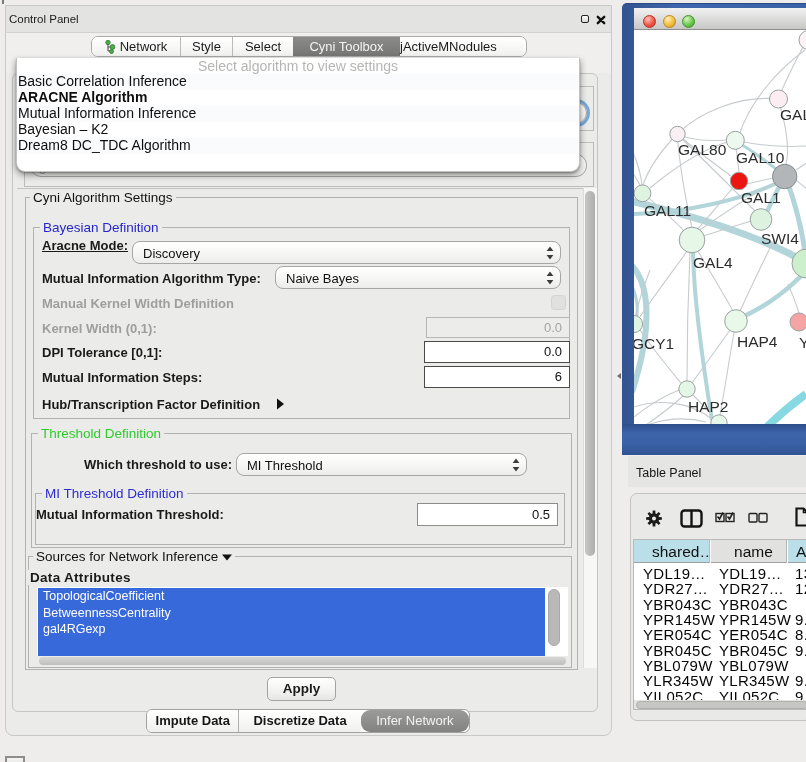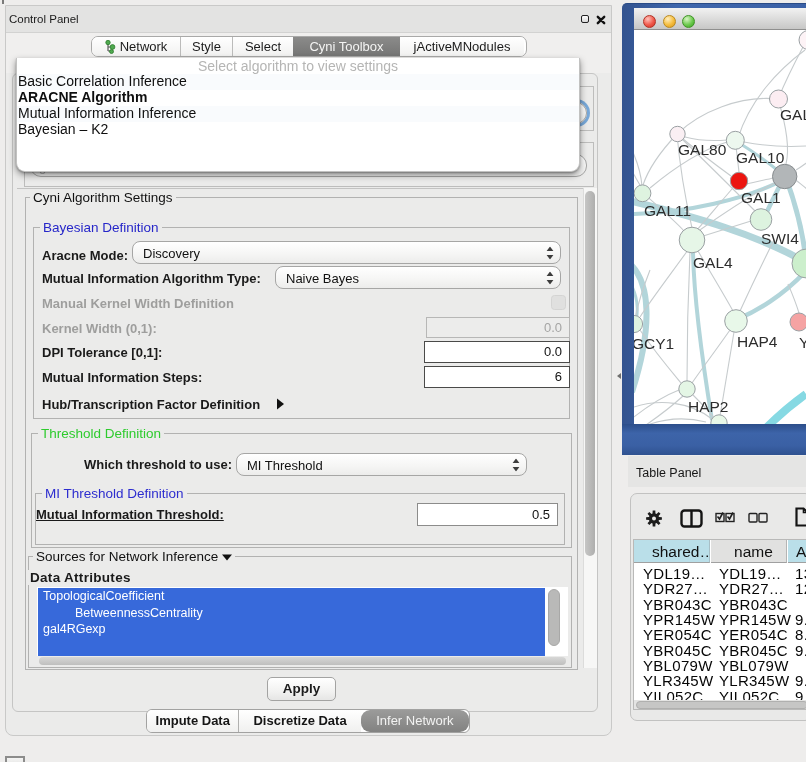--- a/index.html
+++ b/index.html
@@ -41,21 +41,21 @@
  <div style="width:88px;display:flex;align-items:center;justify-content:center;background:linear-gradient(#ffffff,#f1f1f0);">
   <svg width="11" height="14" viewBox="0 0 11 14" style="margin-right:4px;">
    <path d="M3 3 L3 11 M3 7 L7 7 M3 11 L6 11" stroke="#5a5a5a" stroke-width="1.2" fill="none"></path>
    <circle cx="3" cy="2.5" r="2.2" fill="#4faa4f" stroke="#2c7a2c" stroke-width="0.8"></circle>
    <circle cx="7.5" cy="7" r="2.4" fill="#4faa4f" stroke="#2c7a2c" stroke-width="0.8"></circle>
    <circle cx="6.5" cy="11.5" r="2" fill="#4faa4f" stroke="#2c7a2c" stroke-width="0.8"></circle>
   </svg>Network</div>
  <div style="width:52px;text-align:center;line-height:19px;border-left:1px solid #bbbbba;background:linear-gradient(#ffffff,#f1f1f0);">Style</div>
  <div style="width:61px;text-align:center;line-height:19px;border-left:1px solid #bbbbba;background:linear-gradient(#ffffff,#f1f1f0);">Select</div>
  <div style="width:107px;text-align:center;line-height:19px;background:linear-gradient(#8b8b8a,#757574);color:#f4f4f3;">Cyni Toolbox</div>
- <div style="width:124px;text-align:center;line-height:19px;background:linear-gradient(#ffffff,#f1f1f0);">jActiveMNodules</div>
+ <div style="width:124px;line-height:19px;background:linear-gradient(#ffffff,#f1f1f0);">jActiveMNodules</div>
 </div>
 
 <div class="abs" style="left:12px;top:73px;width:586px;height:639px;background:#ebebea;
  border:1px solid #c5c5c4;border-radius:6px;"></div>
 
 <div class="gbox" style="left:24px;top:86px;width:570px;height:45px;border-color:#bdbdbc;"></div>
 <div class="combo" style="left:30px;top:102px;width:557px;height:22px;border-radius:11px;
  box-shadow:0 0 0 3px rgba(90,150,210,0.8);"></div>
 <div class="gbox" style="left:24px;top:142px;width:570px;height:45px;border-color:#bdbdbc;"></div>
 <div class="combo" style="left:30px;top:154px;width:557px;height:23px;border-radius:11px;">
@@ -66,21 +66,21 @@
 <div class="abs" style="left:583px;top:188px;width:14px;height:480px;background:#f7f7f6;
  border-left:1px solid #dcdcdb;"></div>
 <div class="abs" style="left:585px;top:191px;width:10px;height:365px;border-radius:5px;
  background:linear-gradient(90deg,#c6c6c5,#aeaead);"></div>
 
 <div class="gbox" style="left:25px;top:197px;width:553px;height:473px;"></div>
 <div class="gtitle" style="left:30px;top:191px;color:#111;">Cyni Algorithm Settings</div>
 
 <div class="gbox" style="left:33px;top:227px;width:537px;height:192px;"></div>
 <div class="gtitle" style="left:40px;top:221px;color:#2626c9;">Bayesian Definition</div>
-<div class="lbl abs" style="left:42px;top:248px;">Aracne Mode:</div>
+<div class="lbl abs" style="left:42px;top:238px;text-decoration:underline;">Aracne Mode:</div>
 <div class="combo" style="left:132px;top:241px;width:429px;height:23px;">
  <span class="ctext">Discovery</span>
  <svg class="arr" viewBox="0 0 8 13">
       <path d="M4 0 L7.4 4.6 L0.6 4.6 Z" fill="#3c3c3c"></path>
       <path d="M4 13 L0.6 8.4 L7.4 8.4 Z" fill="#3c3c3c"></path>
     </svg>
 </div>
 <div class="lbl abs" style="left:42px;top:271px;">Mutual Information Algorithm Type:</div>
 <div class="combo" style="left:275px;top:266px;width:286px;height:23px;">
  <span class="ctext">Naive Bayes</span>
@@ -111,34 +111,34 @@
 <div class="lbl abs" style="left:84px;top:457px;">Which threshold to use:</div>
 <div class="combo" style="left:236px;top:453px;width:291px;height:23px;">
  <span class="ctext">MI Threshold</span>
  <svg class="arr" viewBox="0 0 8 13">
       <path d="M4 0 L7.4 4.6 L0.6 4.6 Z" fill="#3c3c3c"></path>
       <path d="M4 13 L0.6 8.4 L7.4 8.4 Z" fill="#3c3c3c"></path>
     </svg>
 </div>
 <div class="gbox" style="left:35px;top:493px;width:530px;height:52px;"></div>
 <div class="gtitle" style="left:42px;top:487px;color:#2d2dcf;">MI Threshold Definition</div>
-<div class="lbl abs" style="left:36px;top:507px;text-decoration:underline;">Mutual Information Threshold:</div>
+<div class="lbl abs" style="left:36px;top:507px;">Mutual Information Threshold:</div>
 <div class="field" style="left:417px;top:503px;width:141px;height:23px;
  border:1px solid #8c8c8b;line-height:21px;">0.5</div>
 
 <div class="gbox" style="left:28px;top:556px;width:544px;height:112px;"></div>
 <div class="gtitle" style="left:33px;top:550px;color:#111;">Sources for Network Inference <svg width="10" height="7" viewBox="0 0 10 7" style="display:inline-block;">
       <path d="M0 0.5 L10 0.5 L5 6.5 Z" fill="#111"></path>
     </svg></div>
 <div class="lbl abs" style="left:28px;top:570px;background:#ebebea;padding:0 2px;font-size:13.5px;letter-spacing:0.3px;">Data Attributes</div>
 <div class="abs" style="left:37px;top:587px;width:531px;height:69px;background:#fff;"></div>
 <div class="abs" style="left:38px;top:588px;width:507px;height:68px;background:#3769da;
  font-size:12.5px;color:#fff;">
  <div style="padding-left:5px;height:16.7px;line-height:16.7px;">TopologicalCoefficient</div>
- <div style="padding-left:5px;height:16.7px;line-height:16.7px;margin-left:32px;">BetweennessCentrality</div>
+ <div style="padding-left:5px;height:16.7px;line-height:16.7px;">BetweennessCentrality</div>
  <div style="padding-left:5px;height:16.7px;line-height:16.7px;">gal4RGexp</div>
 </div>
 <div class="abs" style="left:548px;top:589px;width:12px;height:57px;border-radius:6px;
  background:#b9b9b8;border:1px solid #a8a8a7;"></div>
 <div class="abs" style="left:39px;top:657px;width:527px;height:8px;border-radius:4px;
  background:linear-gradient(#d7d7d6,#bfbfbe);"></div>
 
 <div class="abs" style="left:267px;top:677px;width:69px;height:24px;border:1px solid #a3a3a2;
  border-radius:5px;background:linear-gradient(#ffffff,#f2f2f1 60%,#e6e6e5);
  text-align:center;line-height:22px;font-size:13.5px;font-weight:600;color:#1c1c1c;">Apply</div>
@@ -158,20 +158,21 @@
 
 <div class="abs" style="left:16px;top:58px;width:564px;height:113.5px;background:#fff;
  border:1px solid #c2c2c1;border-top:none;
  border-radius:0 0 9px 9px;box-shadow:0 3px 7px rgba(0,0,0,0.42),0 1px 2px rgba(0,0,0,0.25);
  overflow:hidden;font-size:14px;color:#0f0f0f;">
  <div style="height:16px;line-height:16px;text-align:center;color:#b5b5b4;">Select algorithm to view settings</div>
  <div style="height:16px;line-height:15.5px;padding-left:1px;background:#f9fbfd;">Basic Correlation Inference</div>
  <div style="height:16px;line-height:15.5px;padding-left:1px;font-weight:bold;">ARACNE Algorithm</div>
  <div style="height:16px;line-height:15.5px;padding-left:1px;background:#f9fbfd;">Mutual Information Inference</div>
  <div style="height:16px;line-height:15.5px;padding-left:1px;">Bayesian – K2</div>
+ <div style="height:16px;line-height:15.5px;padding-left:1px;background:#f9fbfd;">Dream8 DC_TDC Algorithm</div>
 </div>
 
 <div class="abs" style="left:622px;top:3px;width:184px;height:452px;
  background:linear-gradient(90deg,#33538f,#3f66ac 30%,#3b61a6);border-radius:5px 0 0 0;
  border-top:1px solid #2a4b86;"></div>
 <div class="abs" style="left:634px;top:8px;width:172px;height:22px;
  background:linear-gradient(#f2f2f2,#c7c7c6);border-bottom:1px solid #8f8f8e;"></div>
 <div class="abs" style="left:643px;top:15px;width:13px;height:13px;border-radius:50%;
  background:radial-gradient(circle at 35% 28%,#ffc2bb,#f0594b 55%,#ce2c1e);border:1px solid #b23225;"></div>
 <div class="abs" style="left:662.5px;top:15px;width:13px;height:13px;border-radius:50%;

